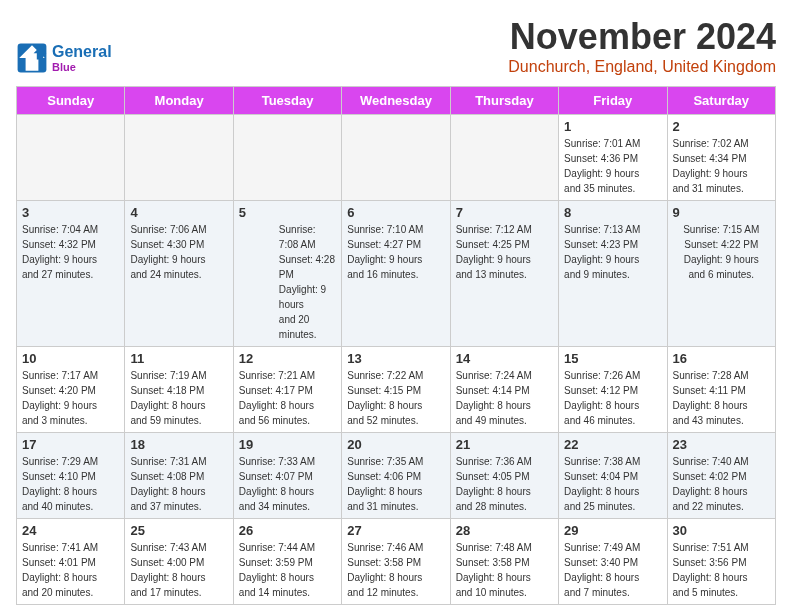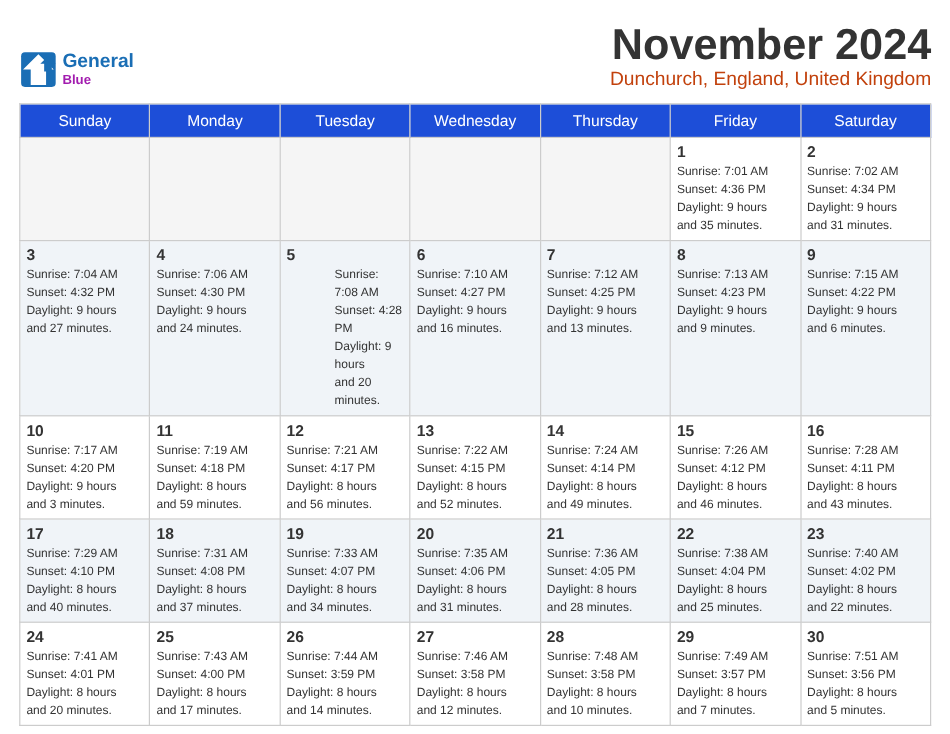--- a/index.html
+++ b/index.html
@@ -38,24 +38,24 @@
       justify-content: space-between;
       align-items: flex-end;
       margin-bottom: 8px;
     }
     table {
       width: 100%;
       border-collapse: collapse;
       table-layout: fixed;
     }
     th {
-      background-color: #1d4ed8;
+      background-color: #d946ef;
       color: #fff;
       font-size: 13px;
-      font-weight: normal;
+      font-weight: bold;
       padding: 6px 4px;
       text-align: center;
       border: 1px solid #ccc;
     }
     td {
       border: 1px solid #ccc;
       vertical-align: top;
       padding: 4px 5px;
       height: 80px;
       background: #fff;
@@ -179,21 +179,21 @@
         </td>
         <td class="alt-row">
           <span class="day-num">8</span>
           <div class="day-info" style="white-space: pre-line;">Sunrise: 7:13 AM
 Sunset: 4:23 PM
 Daylight: 9 hours
 and 9 minutes.</div>
         </td>
         <td class="alt-row">
           <span class="day-num">9</span>
-          <div class="day-info" style="white-space: pre-line;">Sunrise: 7:15 AM
+          <div class="day-info" style="white-space: pre-line; text-align: center;">Sunrise: 7:15 AM
 Sunset: 4:22 PM
 Daylight: 9 hours
 and 6 minutes.</div>
         </td>
       </tr>
       <tr>
         <td>
           <span class="day-num">10</span>
           <div class="day-info" style="white-space: pre-line;">Sunrise: 7:17 AM
 Sunset: 4:20 PM
@@ -326,21 +326,21 @@
         <td>
           <span class="day-num">28</span>
           <div class="day-info" style="white-space: pre-line;">Sunrise: 7:48 AM
 Sunset: 3:58 PM
 Daylight: 8 hours
 and 10 minutes.</div>
         </td>
         <td>
           <span class="day-num">29</span>
           <div class="day-info" style="white-space: pre-line;">Sunrise: 7:49 AM
-Sunset: 3:57 PM
+Sunset: 3:40 PM
 Daylight: 8 hours
 and 7 minutes.</div>
         </td>
         <td>
           <span class="day-num">30</span>
           <div class="day-info" style="white-space: pre-line;">Sunrise: 7:51 AM
 Sunset: 3:56 PM
 Daylight: 8 hours
 and 5 minutes.</div>
         </td>

